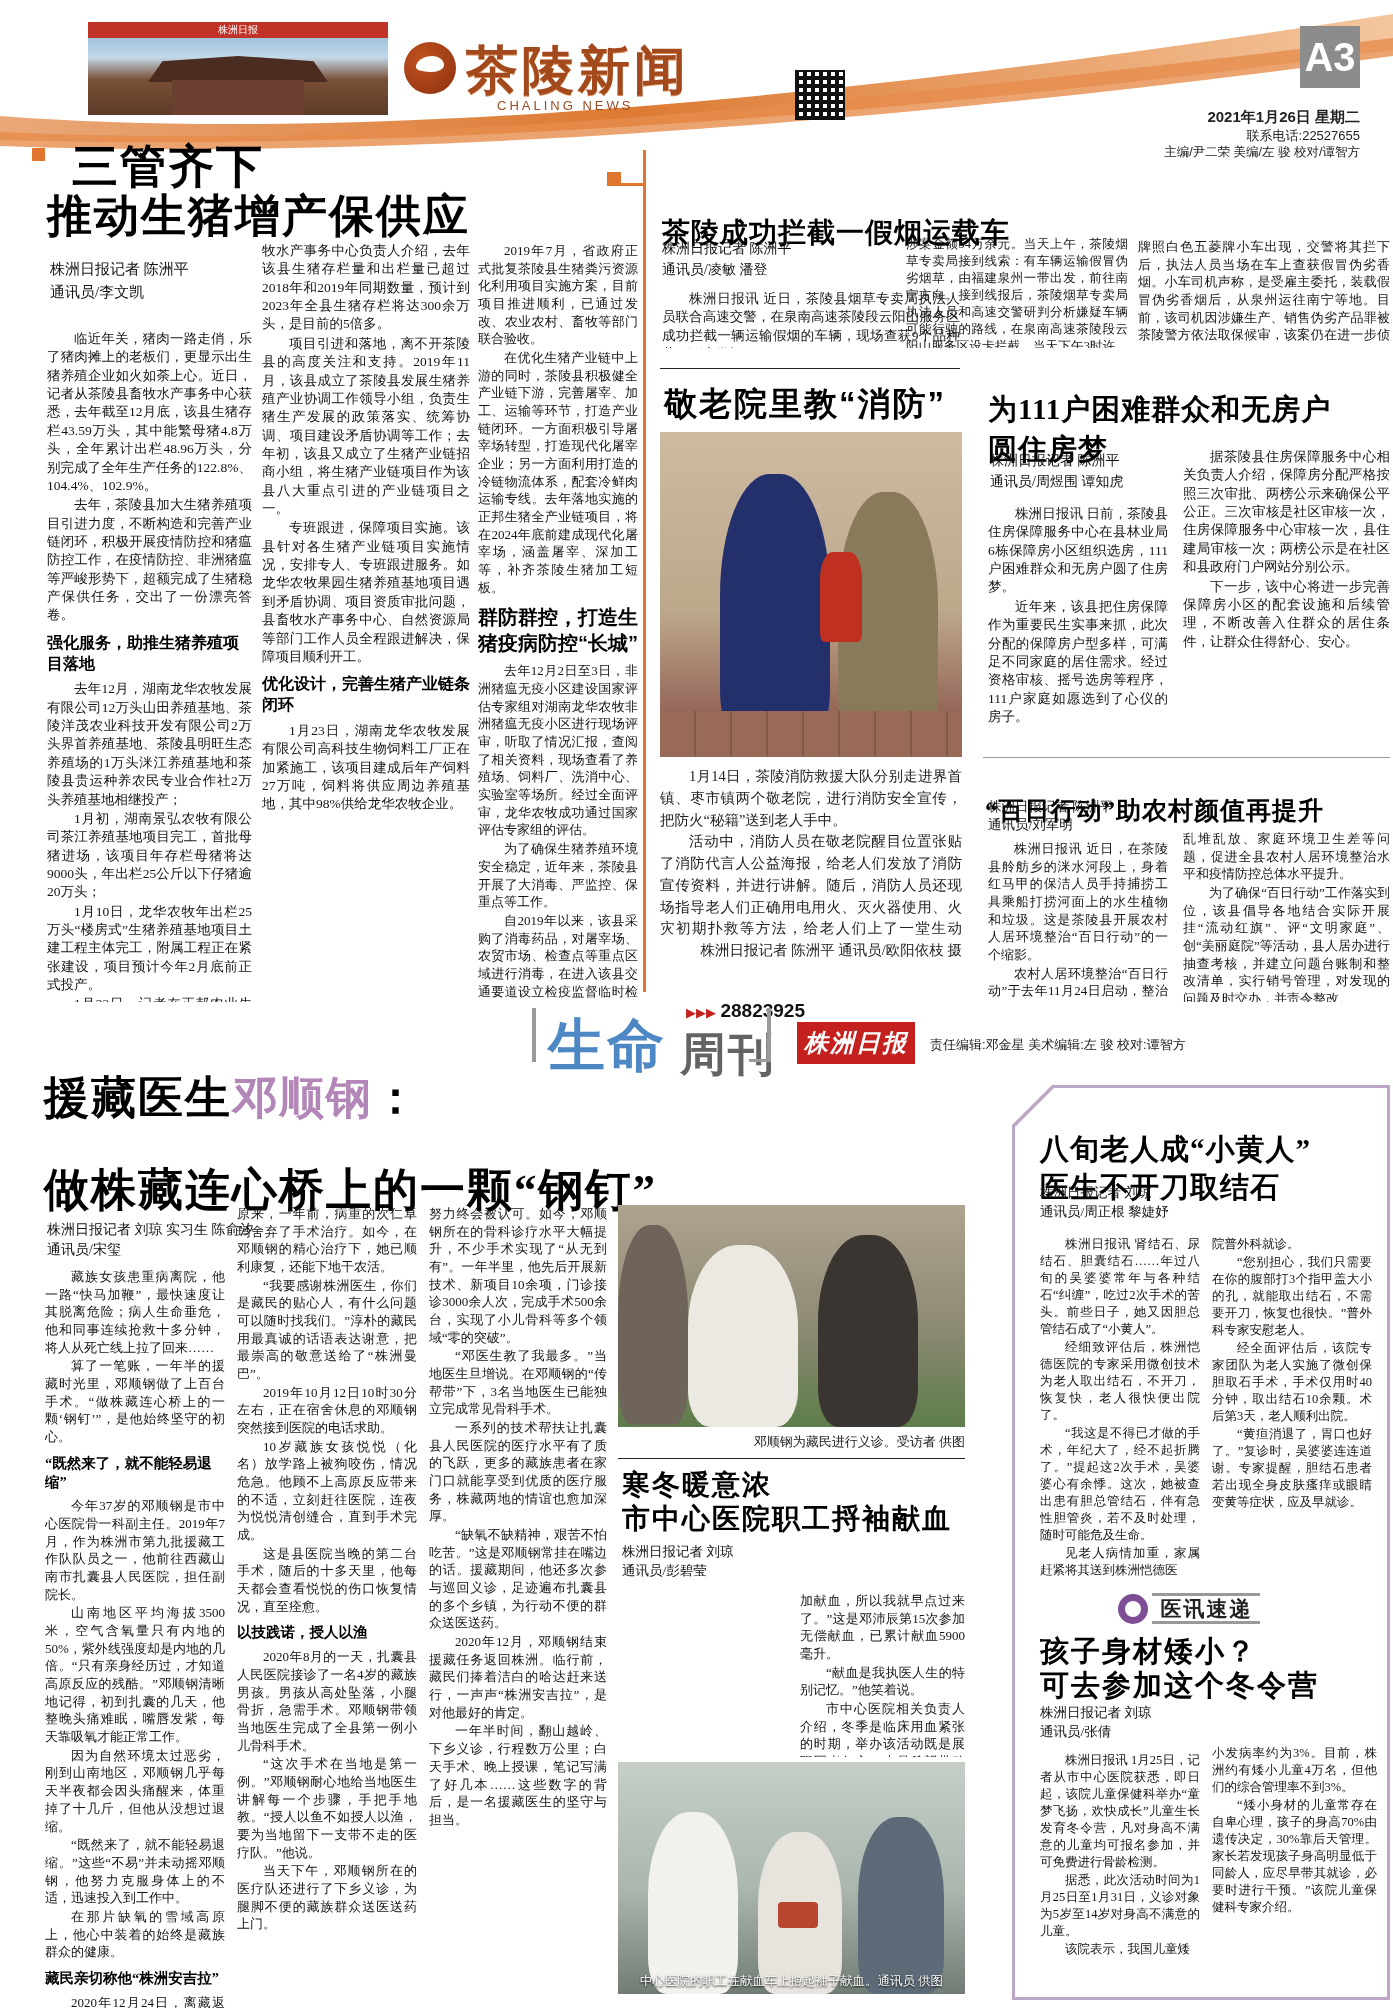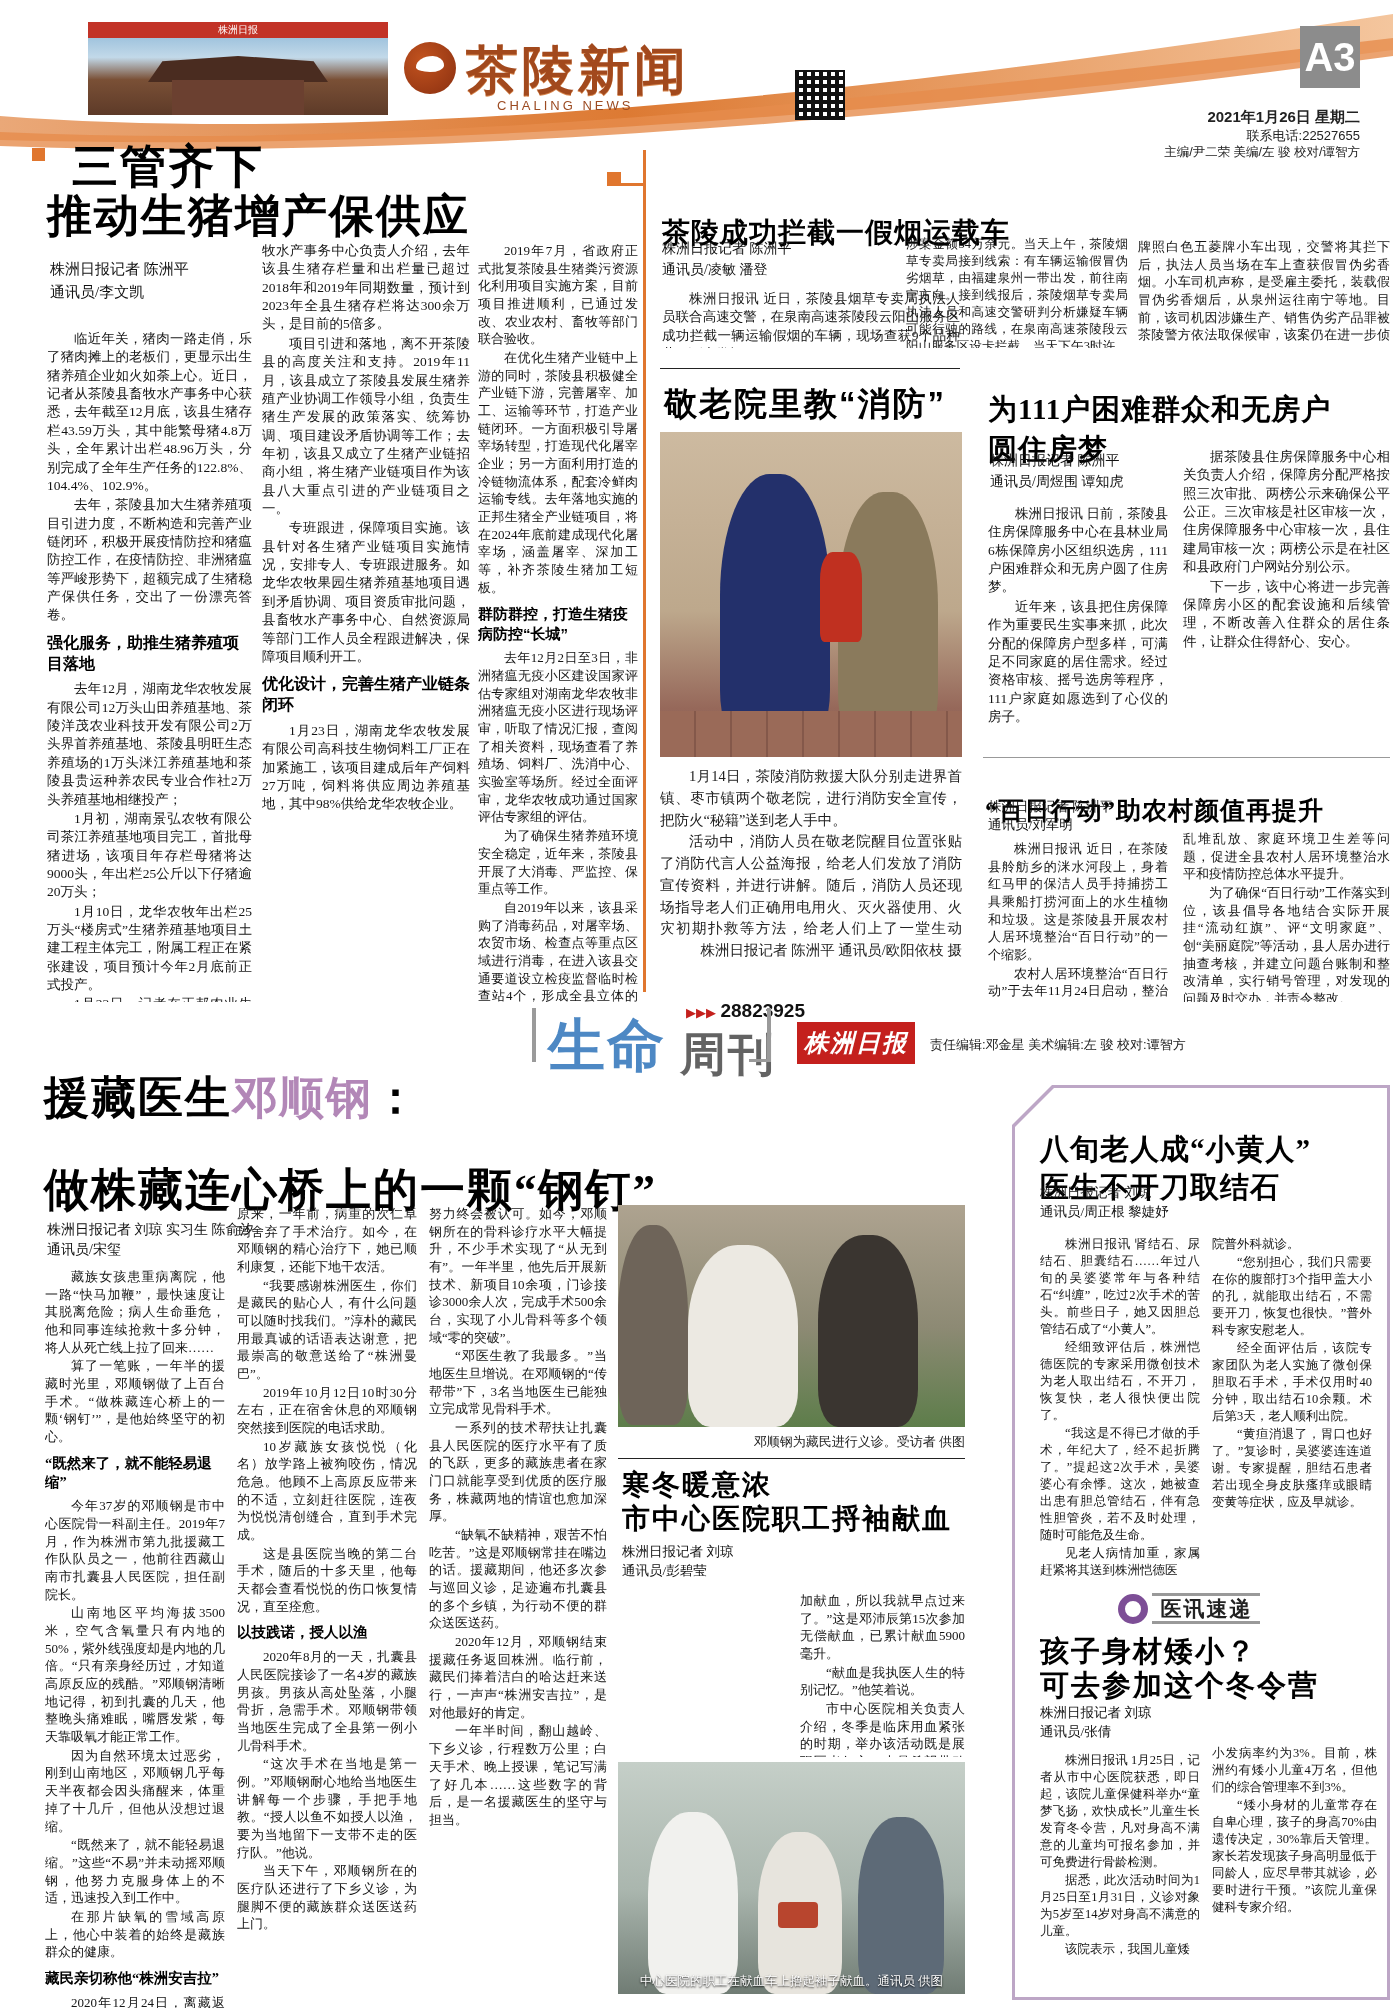--- a/index.html
+++ b/index.html
@@ -100,21 +100,21 @@
     <p class="bp" style="text-indent:0;">牧水产事务中心负责人介绍，去年该县生猪存栏量和出栏量已超过2018年和2019年同期数量，预计到2023年全县生猪存栏将达300余万头，是目前的5倍多。</p>
     <p class="bp">项目引进和落地，离不开茶陵县的高度关注和支持。2019年11月，该县成立了茶陵县发展生猪养殖产业协调工作领导小组，负责生猪生产发展的政策落实、统筹协调、项目建设矛盾协调等工作；去年初，该县又成立了生猪产业链招商小组，将生猪产业链项目作为该县八大重点引进的产业链项目之一。</p>
     <p class="bp">专班跟进，保障项目实施。该县针对各生猪产业链项目实施情况，安排专人、专班跟进服务。如龙华农牧果园生猪养殖基地项目遇到矛盾协调、项目资质审批问题，县畜牧水产事务中心、自然资源局等部门工作人员全程跟进解决，保障项目顺利开工。</p>
     <p class="shd">优化设计，完善生猪产业链条闭环</p>
     <p class="bp">1月23日，湖南龙华农牧发展有限公司高科技生物饲料工厂正在加紧施工，该项目建成后年产饲料27万吨，饲料将供应周边养殖基地，其中98%供给龙华农牧企业。</p>
   </div>
 
   <div class="c" style="left:478px;top:242px;width:160px;height:760px;">
     <p class="bp" style="font-size:13px;">2019年7月，省政府正式批复茶陵县生猪粪污资源化利用项目实施方案，目前项目推进顺利，已通过发改、农业农村、畜牧等部门联合验收。</p>
     <p class="bp" style="font-size:13px;">在优化生猪产业链中上游的同时，茶陵县积极健全产业链下游，完善屠宰、加工、运输等环节，打造产业链闭环。一方面积极引导屠宰场转型，打造现代化屠宰企业；另一方面利用打造的冷链物流体系，配套冷鲜肉运输专线。去年落地实施的正邦生猪全产业链项目，将在2024年底前建成现代化屠宰场，涵盖屠宰、深加工等，补齐茶陵生猪加工短板。</p>
-    <p class="shd" style="font-size:15px;">群防群控，打造生猪疫病防控“长城”</p>
+    <p class="shd" style="font-size:20px;">群防群控，打造生猪疫病防控“长城”</p>
     <p class="bp" style="font-size:13px;">去年12月2日至3日，非洲猪瘟无疫小区建设国家评估专家组对湖南龙华农牧非洲猪瘟无疫小区进行现场评审，听取了情况汇报，查阅了相关资料，现场查看了养殖场、饲料厂、洗消中心、实验室等场所。经过全面评审，龙华农牧成功通过国家评估专家组的评估。</p>
     <p class="bp" style="font-size:13px;">为了确保生猪养殖环境安全稳定，近年来，茶陵县开展了大消毒、严监控、保重点等工作。</p>
     <p class="bp" style="font-size:13px;">自2019年以来，该县采购了消毒药品，对屠宰场、农贸市场、检查点等重点区域进行消毒，在进入该县交通要道设立检疫监督临时检查站4个，形成全县立体的村民、养殖场户监督网络，发现违规调运行为进行举报。</p>
 
   </div>
 
   <div class="abs" style="left:607px;top:172px;width:14px;height:14px;background:#e0762e;"></div>
   <div class="abs vline" style="left:621px;top:183px;width:22px;height:3px;"></div>
   <div class="abs vline" style="left:643px;top:150px;width:3px;height:842px;"></div>
 

